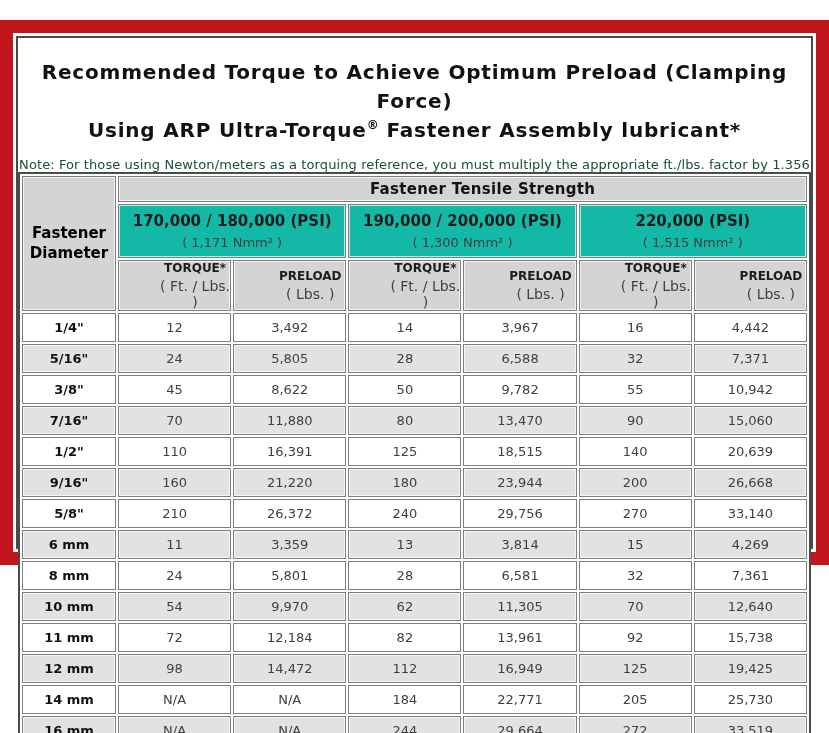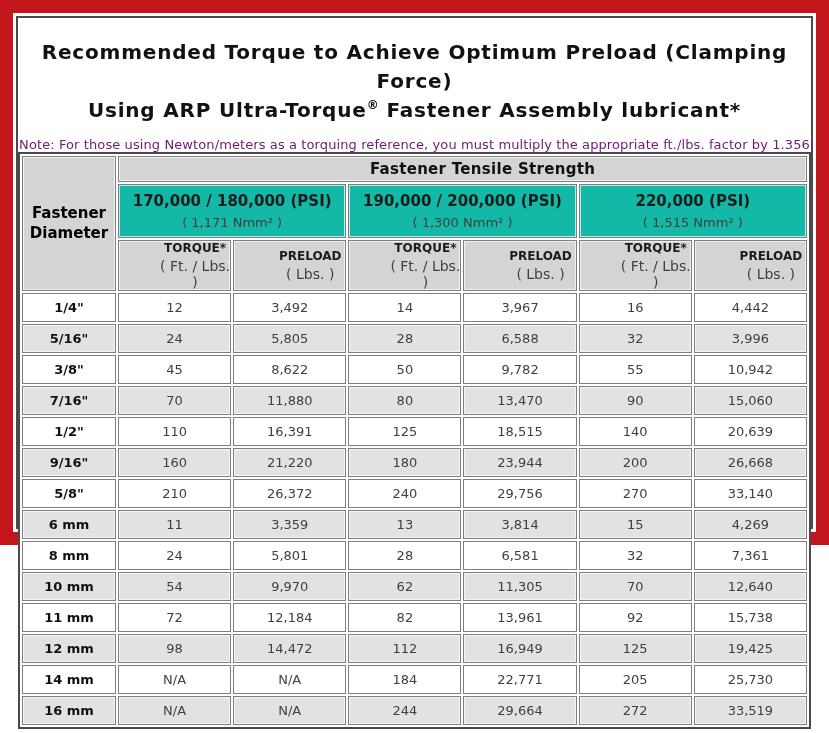--- a/index.html
+++ b/index.html
@@ -5,20 +5,21 @@
   * { margin: 0; padding: 0; box-sizing: border-box; }
   html, body {
     width: 829px; height: 733px;
     font-family: "DejaVu Sans", "Liberation Sans", sans-serif;
     overflow: hidden;
   }
   .page {
     position: relative;
     width: 829px; height: 545px;
     background: #c3161c;
+    margin-top: 20px;
   }
   .panel {
     position: absolute;
     left: 16px; top: 16px; right: 16px; bottom: 16px;
     background: #ffffff;
     border: 2px solid #4a4a4a;
     box-shadow: 0 0 0 3px #ffffff;
     display: flex;
     flex-direction: column;
   }
@@ -35,21 +36,21 @@
     line-height: 1.45;
   }
   .reg-mark {
     font-size: 12px;
     vertical-align: super;
     letter-spacing: 0;
   }
   .note {
     margin-top: 12px;
     font-size: 13px;
-    color: #701a75;
+    color: #14532d;
     letter-spacing: 0.1px;
   }
   table.torque-table {
     width: 100%;
     height: 573px;
     border-collapse: separate;
     border-spacing: 2px;
     border: 2px solid #4a4a4a;
     background: #ffffff;
     table-layout: fixed;
@@ -202,21 +203,21 @@
             <td class="val">16</td>
             <td class="val">4,442</td>
           </tr>
           <tr>
             <td class="diam">5/16"</td>
             <td class="val">24</td>
             <td class="val">5,805</td>
             <td class="val">28</td>
             <td class="val">6,588</td>
             <td class="val">32</td>
-            <td class="val">3,996</td>
+            <td class="val">7,371</td>
           </tr>
           <tr>
             <td class="diam">3/8"</td>
             <td class="val">45</td>
             <td class="val">8,622</td>
             <td class="val">50</td>
             <td class="val">9,782</td>
             <td class="val">55</td>
             <td class="val">10,942</td>
           </tr>

